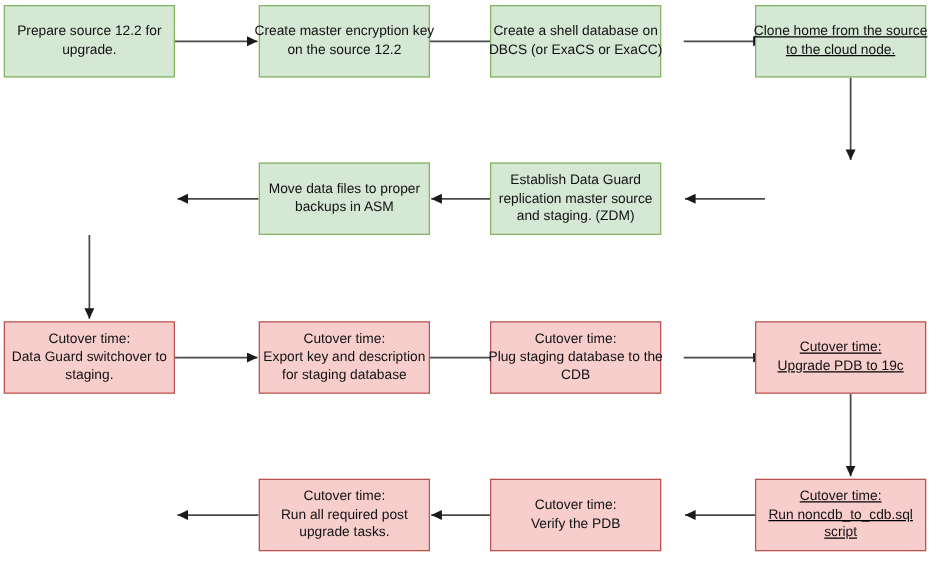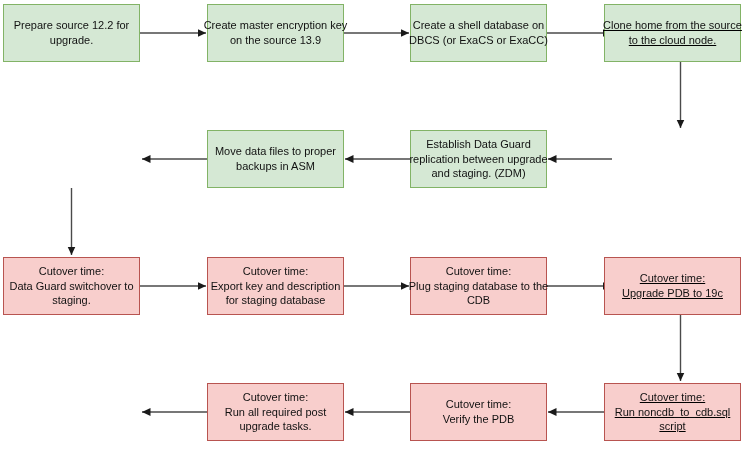--- a/index.html
+++ b/index.html
@@ -25,21 +25,21 @@
   .node.red   { background: #f8cecc; border-color: #b85450; }
   .node .label {
     width: 151px;
     margin: 0 -8px;
     text-align: center;
     font-size: 11px;
     line-height: 1.32;
     color: #111111;
     white-space: pre-line;
   }
-  .c1 { left: 3px; }  .c2 { left: 207px; }  .c3 { left: 410px; }  .c4 { left: 604px; text-decoration: underline; }
+  .c1 { left: 3px; }  .c2 { left: 207px; }  .c3 { left: 392px; }  .c4 { left: 604px; text-decoration: underline; }
   .r1 { top: 4px; }   .r2 { top: 130px; }   .r3 { top: 257px; }   .r4 { top: 383px; }
   svg.arrows {
     position: absolute;
     left: 0; top: 0;
     width: 754px; height: 451px;
     pointer-events: none;
   }
   svg.arrows path.shaft { stroke: #4a4a4a; stroke-width: 1.4; fill: none; }
 </style>
 </head>
@@ -69,34 +69,34 @@
     <path class="shaft" d="M410,412 H345" marker-end="url(#ah)"></path>
     <path class="shaft" d="M207,412 H142" marker-end="url(#ah)"></path>
   </svg>
 
   <div class="node green r1 c1">
       <div class="label">Prepare source 12.2 for
 upgrade.</div>
     </div>
   <div class="node green r1 c2">
       <div class="label">Create master encryption key
-on the source 13.9</div>
+on the source 12.2</div>
     </div>
   <div class="node green r1 c3">
       <div class="label">Create a shell database on
 DBCS (or ExaCS or ExaCC)</div>
     </div>
   <div class="node green r1 c4">
       <div class="label">Clone home from the source
 to the cloud node.</div>
     </div>
 
   <div class="node green r2 c3">
       <div class="label">Establish Data Guard
-replication between upgrade
+replication master source
 and staging. (ZDM)</div>
     </div>
   <div class="node green r2 c2">
       <div class="label">Move data files to proper
 backups in ASM</div>
     </div>
 
   <div class="node red r3 c1">
       <div class="label">Cutover time:
 Data Guard switchover to

